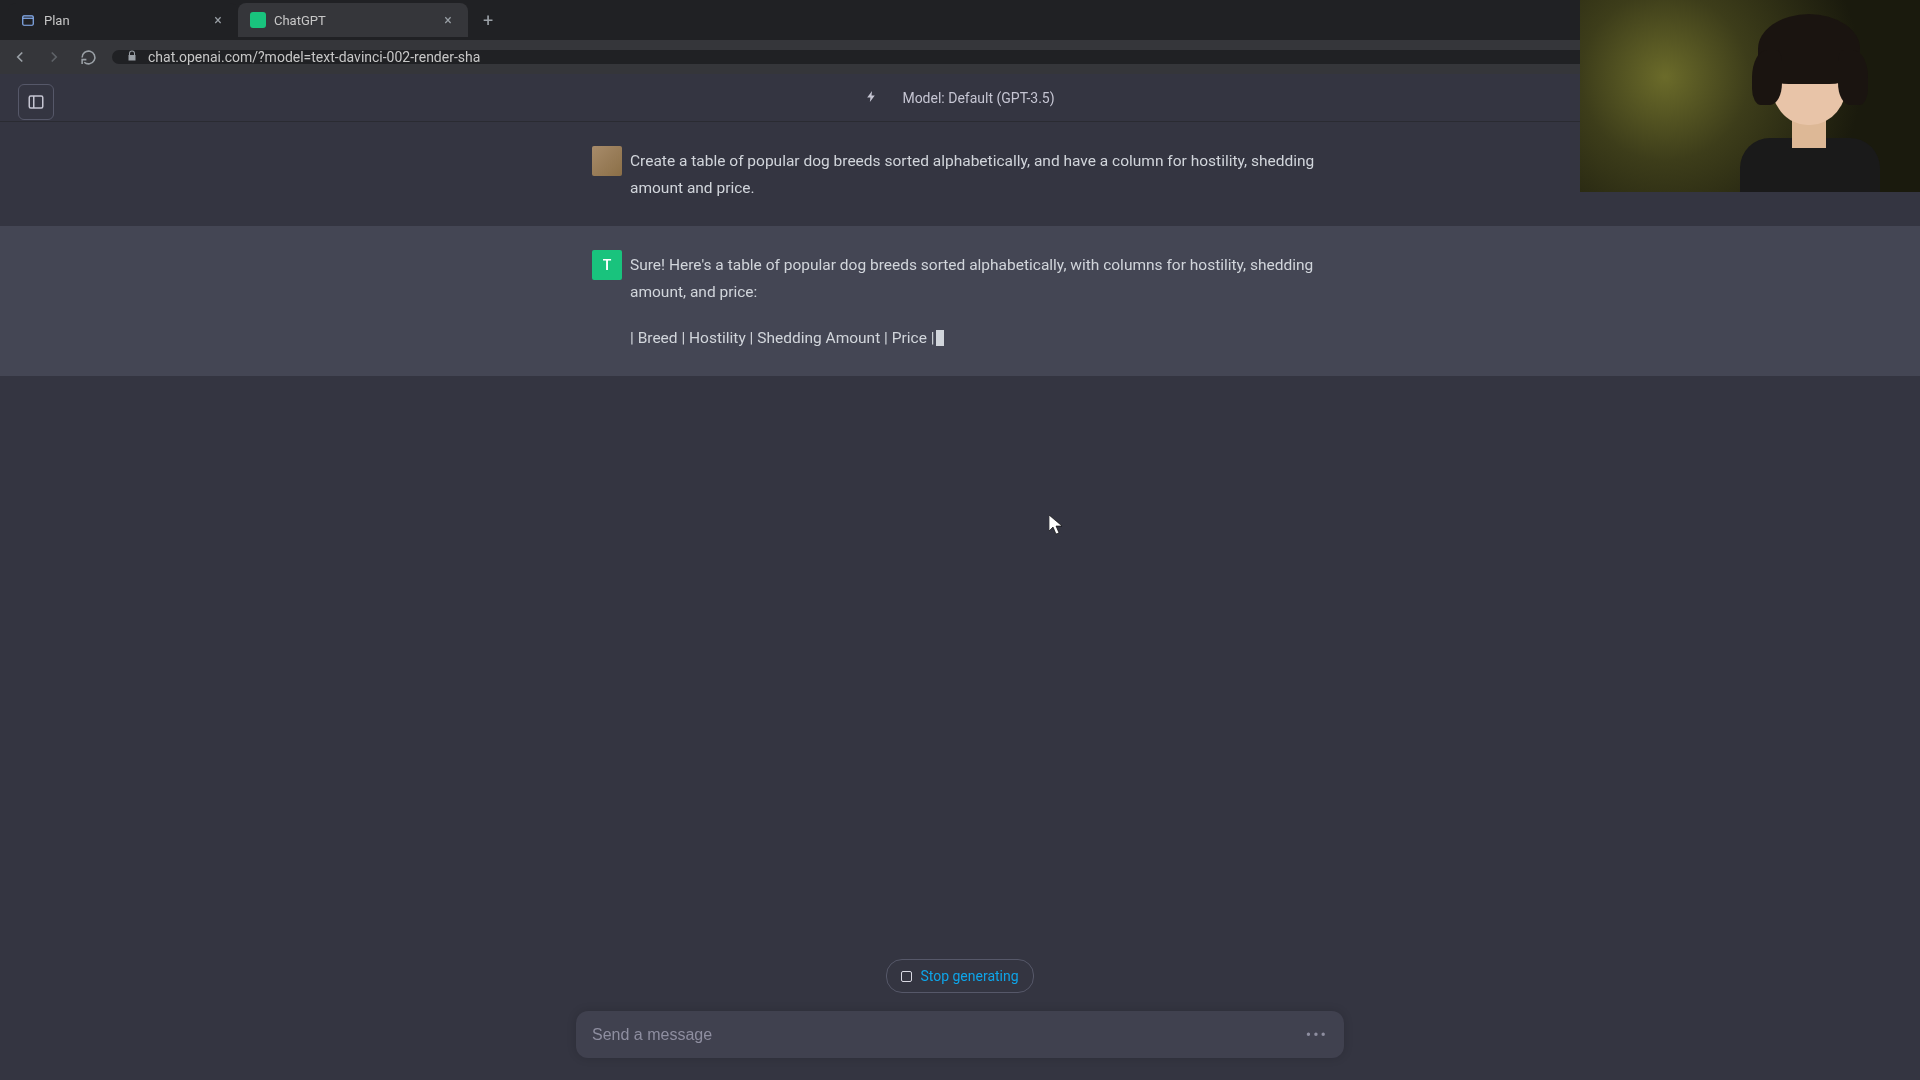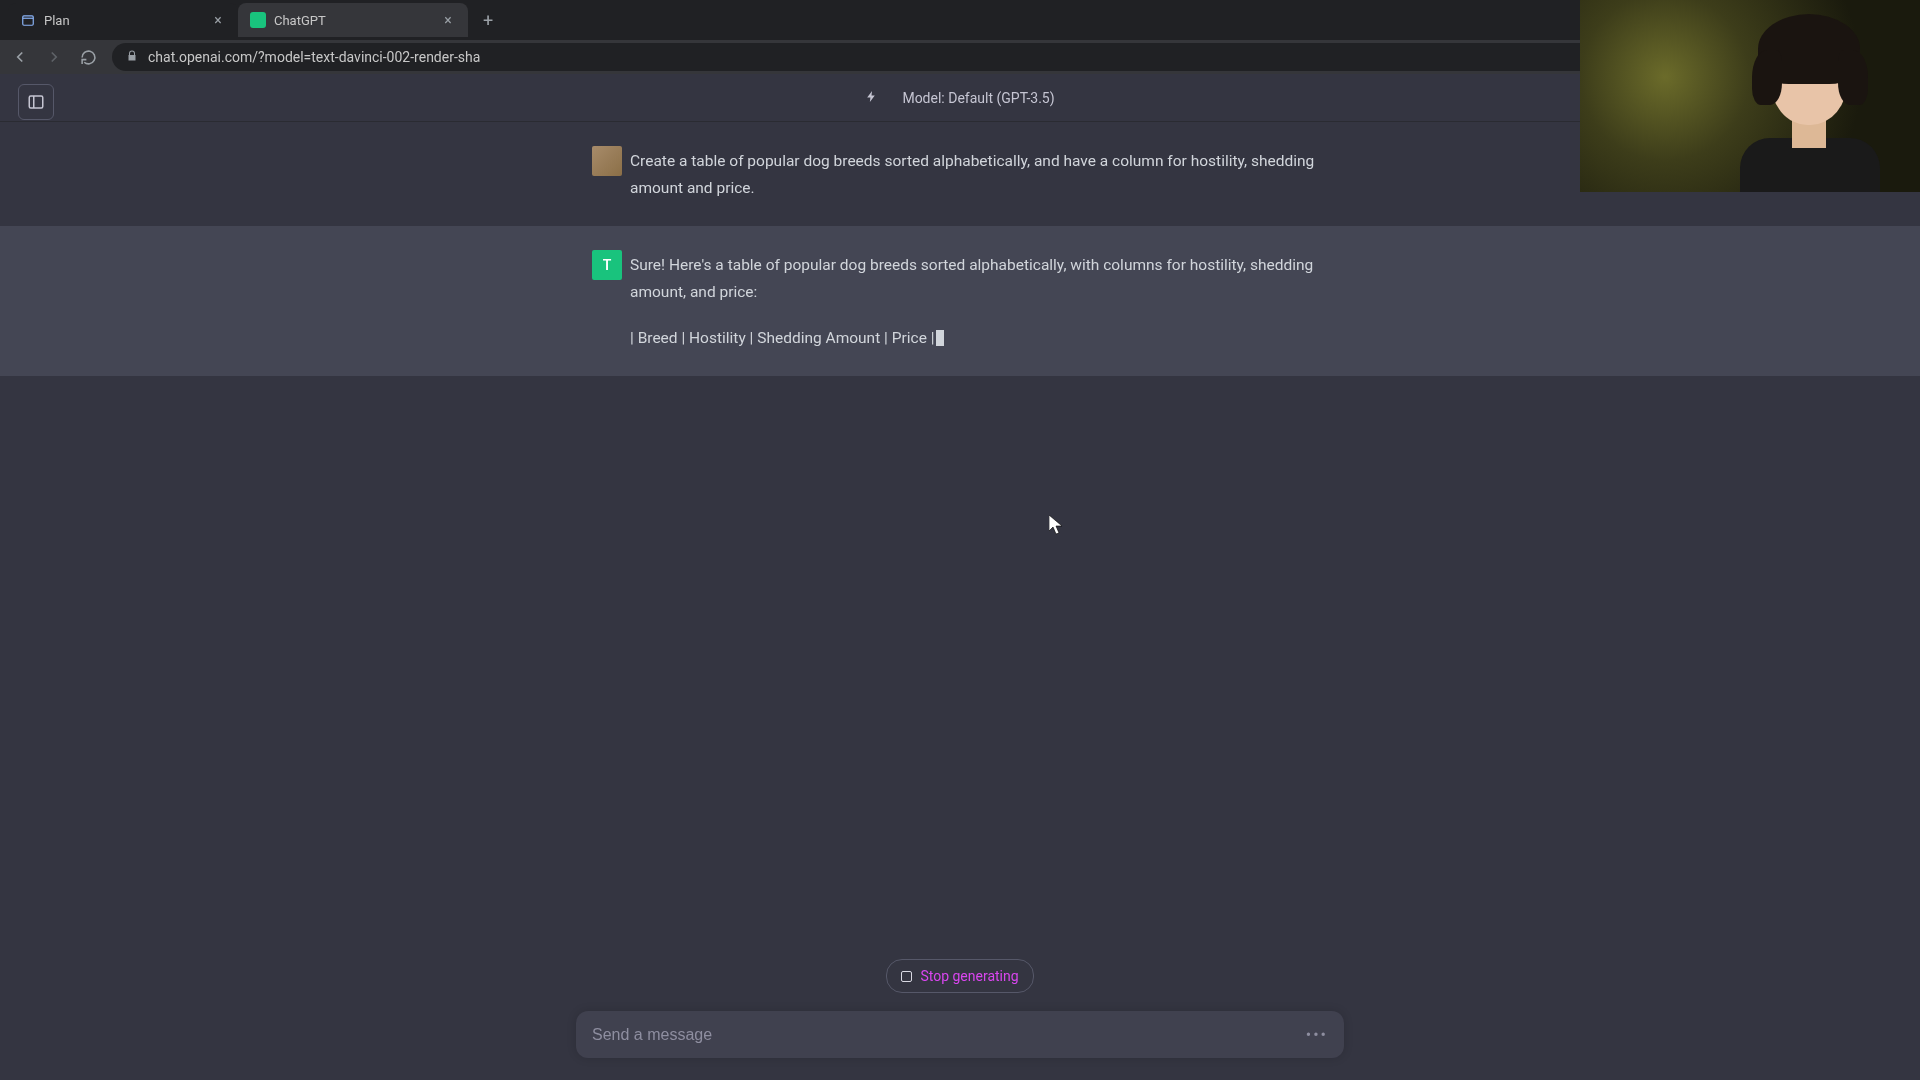--- a/index.html
+++ b/index.html
@@ -64,21 +64,21 @@
   background: #35363a; padding: 0 10px; gap: 14px;
 }
 .nav-btn {
   width: 20px; height: 20px; display: flex; align-items: center; justify-content: center;
   color: #9aa0a6; cursor: pointer;
 }
 .nav-btn.disabled { color: #5f6368; }
 .url-box {
   flex: 1; display: flex; align-items: center; gap: 10px;
   background: #202124; border-radius: 20px;
-  height: 28px; padding: 0 14px; font-size: 14px; color: #c7c7c7;
+  height: 14px; padding: 0 14px; font-size: 14px; color: #c7c7c7;
 }
 .lock-ico { color: #9aa0a6; font-size: 12px; }
 .url-text { flex: 1; white-space: nowrap; }
 .share-ico { color: #9aa0a6; }
 
 
 .app-bar {
   height: 48px;
   background: #343541;
   border-bottom: 1px solid rgba(32,33,35,.5);
@@ -130,21 +130,21 @@
 
 .bottom-wrap {
   position: absolute; left: 0; right: 0; bottom: 0;
   padding-bottom: 22px;
   background: linear-gradient(180deg, rgba(52,53,65,0), #343541 40%);
 }
 .stop-row { display: flex; justify-content: center; margin-bottom: 18px; }
 .stop-btn {
   display: flex; align-items: center; gap: 8px;
   border: 1px solid #565869; background: #343541;
-  color: #d946ef; font-size: 14px;
+  color: #0ea5e9; font-size: 14px;
   padding: 8px 14px; border-radius: 16px; cursor: pointer;
 }
 .stop-sq { width: 11px; height: 11px; border: 1.5px solid #d9d9e3; border-radius: 2px; }
 .compose {
   max-width: 768px; margin: 0 auto;
   background: #40414f; border-radius: 12px;
   box-shadow: 0 0 10px rgba(0,0,0,.15);
   display: flex; align-items: center; padding: 14px 16px; gap: 4px;
 }
 .compose input {

